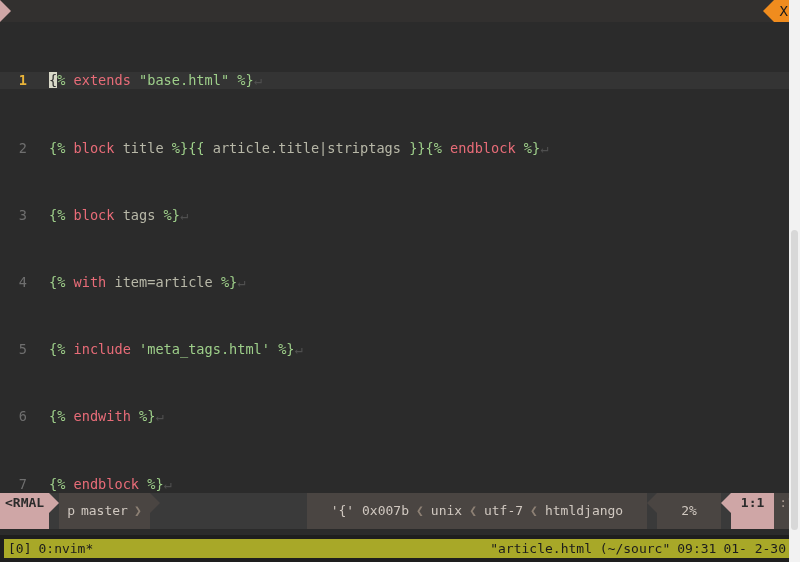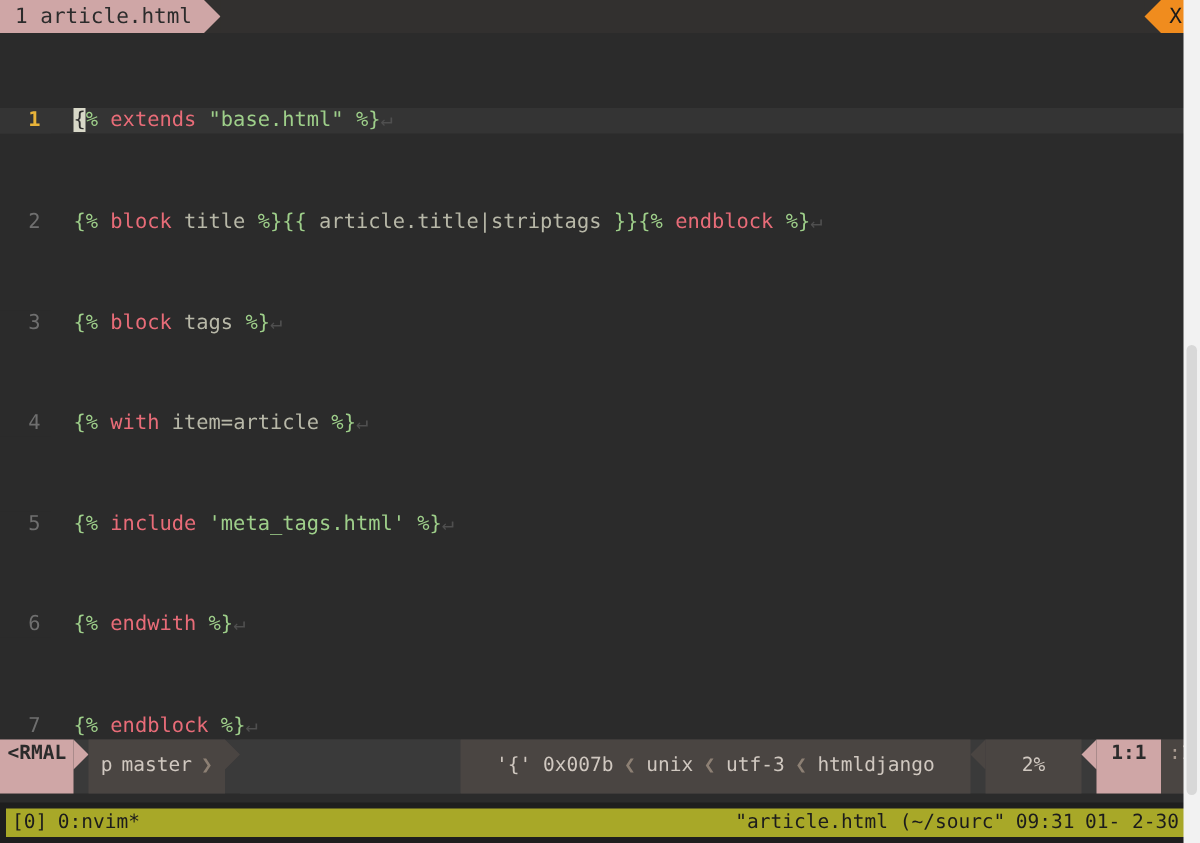--- a/index.html
+++ b/index.html
@@ -79,23 +79,20 @@
   
   .sbar{position:absolute;right:2px;top:230px;width:7px;height:300px;background:#d8d8d8;border-radius:4px;}
   .sbar-track{position:absolute;right:0;top:0;width:11px;height:562px;background:#f2f2f2;}
 </style>
 </head>
 <body>
 
 <div class="screen">
 
   <div class="tabline">
-    <div class="tab">
-      <span>1 article.html</span>
-    </div>
     <div class="tab-arrow"></div>
     <div class="tabfill"></div>
     <div class="close-arrow"></div>
     <div class="closebtn">
       <span>X</span>
     </div>
   </div>
 
   <div class="editor">
 
@@ -201,21 +198,21 @@
       <span>master</span>
       <span class="chev">❯</span>
     </div>
     <div class="sep-thin-r" style="border-left-color:#4a4542"></div>
     <div class="sl-mid"></div>
     <div class="sl-right">
       <span>'{' 0x007b</span>
       <span class="chev" style="padding:0 7px">❮</span>
       <span>unix</span>
       <span class="chev" style="padding:0 7px">❮</span>
-      <span>utf-3</span>
+      <span>utf-7</span>
       <span class="chev" style="padding:0 7px">❮</span>
       <span>htmldjango</span>
     </div>
     <div class="sep-l-dark"></div>
     <div class="sl-right">
       <span>2%</span>
     </div>
     <div class="sep-l-pink"></div>
     <div class="sl-pos">
       <span>1:1</span>

